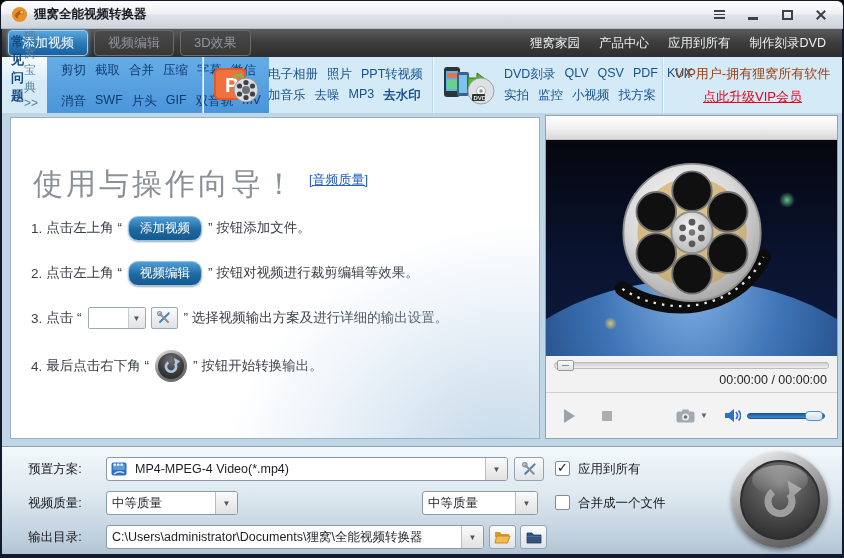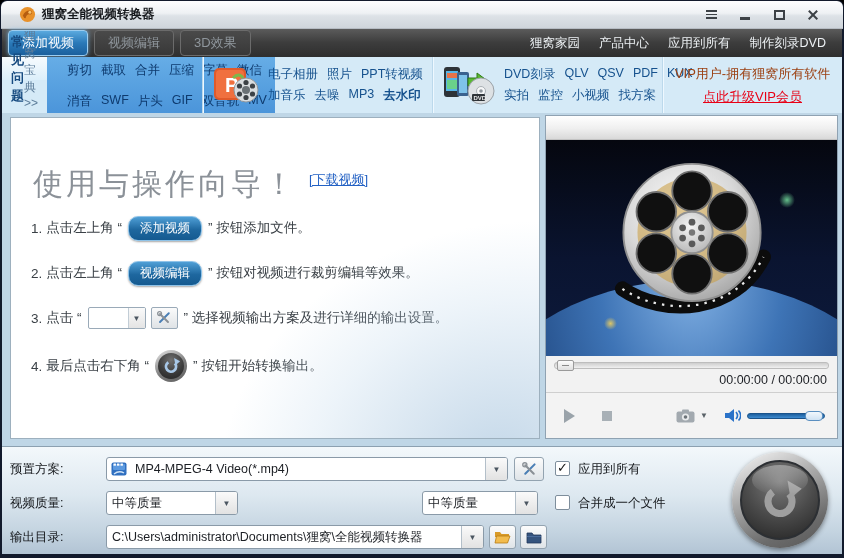--- a/index.html
+++ b/index.html
@@ -5,21 +5,21 @@
   * { margin:0; padding:0; box-sizing:border-box; }
   html,body { width:844px; height:558px; overflow:hidden; background:#000; }
   body { font-family:"Liberation Sans","DejaVu Sans",sans-serif; }
 
   .window { position:relative; width:844px; height:558px; background:#121a2c;
             border-radius:7px 7px 0 0; overflow:hidden; }
 
   
   .titlebar { height:28px; margin:1px 1px 0 1px; border-radius:6px 6px 0 0;
     background:linear-gradient(#fdfdfe, #eef1f4 45%, #dde2e7 55%, #cfd5db);
-    border-bottom:1px solid #b6bcc3; display:flex; align-items:center; padding:0 16px; }
+    border-bottom:1px solid #b6bcc3; display:flex; align-items:center; padding:0 8px; }
   .app-icon { width:17px; height:17px; margin:0 6px 0 2px; }
   .title-text { font-size:12.5px; font-weight:bold; color:#15181c; flex:1; }
   .winbtns { display:flex; align-items:center; gap:14px; padding-right:4px; }
   .wbtn { width:20px; height:16px; display:flex; align-items:center; justify-content:center; cursor:pointer; position:relative; }
   .menu-glyph { display:flex; flex-direction:column; gap:2px; }
   .menu-glyph i { display:block; width:11px; height:1.5px; background:#3c4146; }
   .min-glyph { width:10px; height:2.5px; background:#3c4146; margin-top:8px; }
   .max-glyph { width:11px; height:10px; border:2px solid #3c4146; }
   .close-glyph { width:14px; height:14px; position:relative; }
   .close-glyph::before,.close-glyph::after { content:""; position:absolute; left:1px; top:6px; width:12px; height:2.2px; background:#3c4146; }
@@ -38,21 +38,21 @@
   .topmenu { margin-left:auto; display:flex; gap:19px; padding-right:10px; }
   .topmenu span { color:#eef2f5; font-size:12.5px; cursor:pointer; white-space:nowrap; }
 
   
   .promo { height:56px; margin:0 2px; display:flex; background:#d5eaf7; }
   .sidebar { width:200px; display:flex; flex-direction:row; }
   .sb-head { height:23px; display:flex; align-items:center; justify-content:space-between;
     padding:0 9px; background:linear-gradient(#f7fbfe,#dcEFfa); }
   .sb-title { font-size:13px; font-weight:bold; color:#174b80; }
   .sb-more { font-size:12px; color:#5d7d9a; cursor:pointer; }
-  .sb-links { flex:1; background:linear-gradient(#66ade6,#4b95da); padding:2px 8px 0 20px;
+  .sb-links { flex:1; background:linear-gradient(#66ade6,#4b95da); padding:2px 8px 0 14px;
     display:flex; flex-direction:column; justify-content:center; gap:14px; }
   .sb-row { display:flex; gap:9px; }
   .sb-row span { font-size:12.5px; color:#0e3a6e; cursor:pointer; white-space:nowrap; }
 
   .promo-sec { display:flex; align-items:center; padding:4px 8px 4px 10px;
     border-left:1px solid #bcd9ec; box-shadow:inset 1px 0 0 #eef8ff; }
   .promo-text { display:flex; flex-direction:column; gap:4px; }
   .pt-row { display:flex; gap:9px; }
   .pt-row span { font-size:12.5px; color:#16528e; cursor:pointer; white-space:nowrap; }
   .pt-row span.bold { font-weight:bold; }
@@ -125,21 +125,21 @@
   .drop-arrow { font-size:8px; color:#5a6268; }
   .vol-group { display:flex; align-items:center; margin-left:16px; }
   .vol-track { position:relative; width:78px; height:6px; margin-left:6px; border-radius:3px;
     background:linear-gradient(#1d5f9e,#3f8cd0); border:1px solid #1b548c; cursor:pointer; }
   .vol-thumb { position:absolute; right:1px; top:-3px; width:18px; height:10px; border-radius:4px;
     border:1px solid #5a8fc0; background:linear-gradient(#f2f8fd,#cfe2f3); cursor:pointer; }
 
   
   .bottom { position:relative; height:108px; margin:0 2px; border-top:1px solid #8ca0b0;
     background:linear-gradient(#f3f8fb, #dde8f0 45%, #c3d3e0 80%, #b2c4d4); }
-  .bp-label { position:absolute; left:8px; width:90px; text-align:left; font-size:12.5px;
+  .bp-label { position:absolute; left:8px; width:90px; text-align:center; font-size:12.5px;
     line-height:24px; color:#15181c; }
   .combo { position:absolute; height:24px; background:#fff; border:1px solid #8a9aa8; border-radius:3px;
     display:flex; align-items:center; overflow:hidden; cursor:pointer; }
   .combo .ctext { flex:1; font-size:12.5px; color:#1c1f24; padding-left:5px; white-space:nowrap; overflow:hidden; }
   .combo .carr { width:22px; height:100%; flex:none; display:flex; align-items:center; justify-content:center;
     border-left:1px solid #b3bfc9; background:linear-gradient(#fafafa,#e2e2e2); font-size:8px; color:#4a5560; }
   .combo .cicon { flex:none; margin:0 3px 0 4px; }
   .sq-btn { position:absolute; height:24px; border:1px solid #93a3b0; border-radius:3px;
     background:linear-gradient(#fcfcfc,#dfe4e8); display:flex; align-items:center; justify-content:center; cursor:pointer; }
   .checkbox { position:absolute; width:15px; height:15px; background:#fff; border:1px solid #7e8e9c;
@@ -292,21 +292,21 @@
       <div class="vip-title">VIP用户-拥有狸窝所有软件</div>
       <div class="vip-link">点此升级VIP会员</div>
     </div>
   </div>
 
   <div class="main">
 
     <div class="guide-panel">
       <div class="guide-head">
         <div class="guide-title">使用与操作向导！</div>
-        <div class="guide-tutorial">[下载视频]</div>
+        <div class="guide-tutorial">[音频质量]</div>
       </div>
       <div class="steps">
         <div class="step">
           <span class="num">1.</span>
           <span>点击左上角 “</span>
           <span class="mini-btn">添加视频</span>
           <span>” 按钮添加文件。</span>
         </div>
         <div class="step">
           <span class="num">2.</span>

